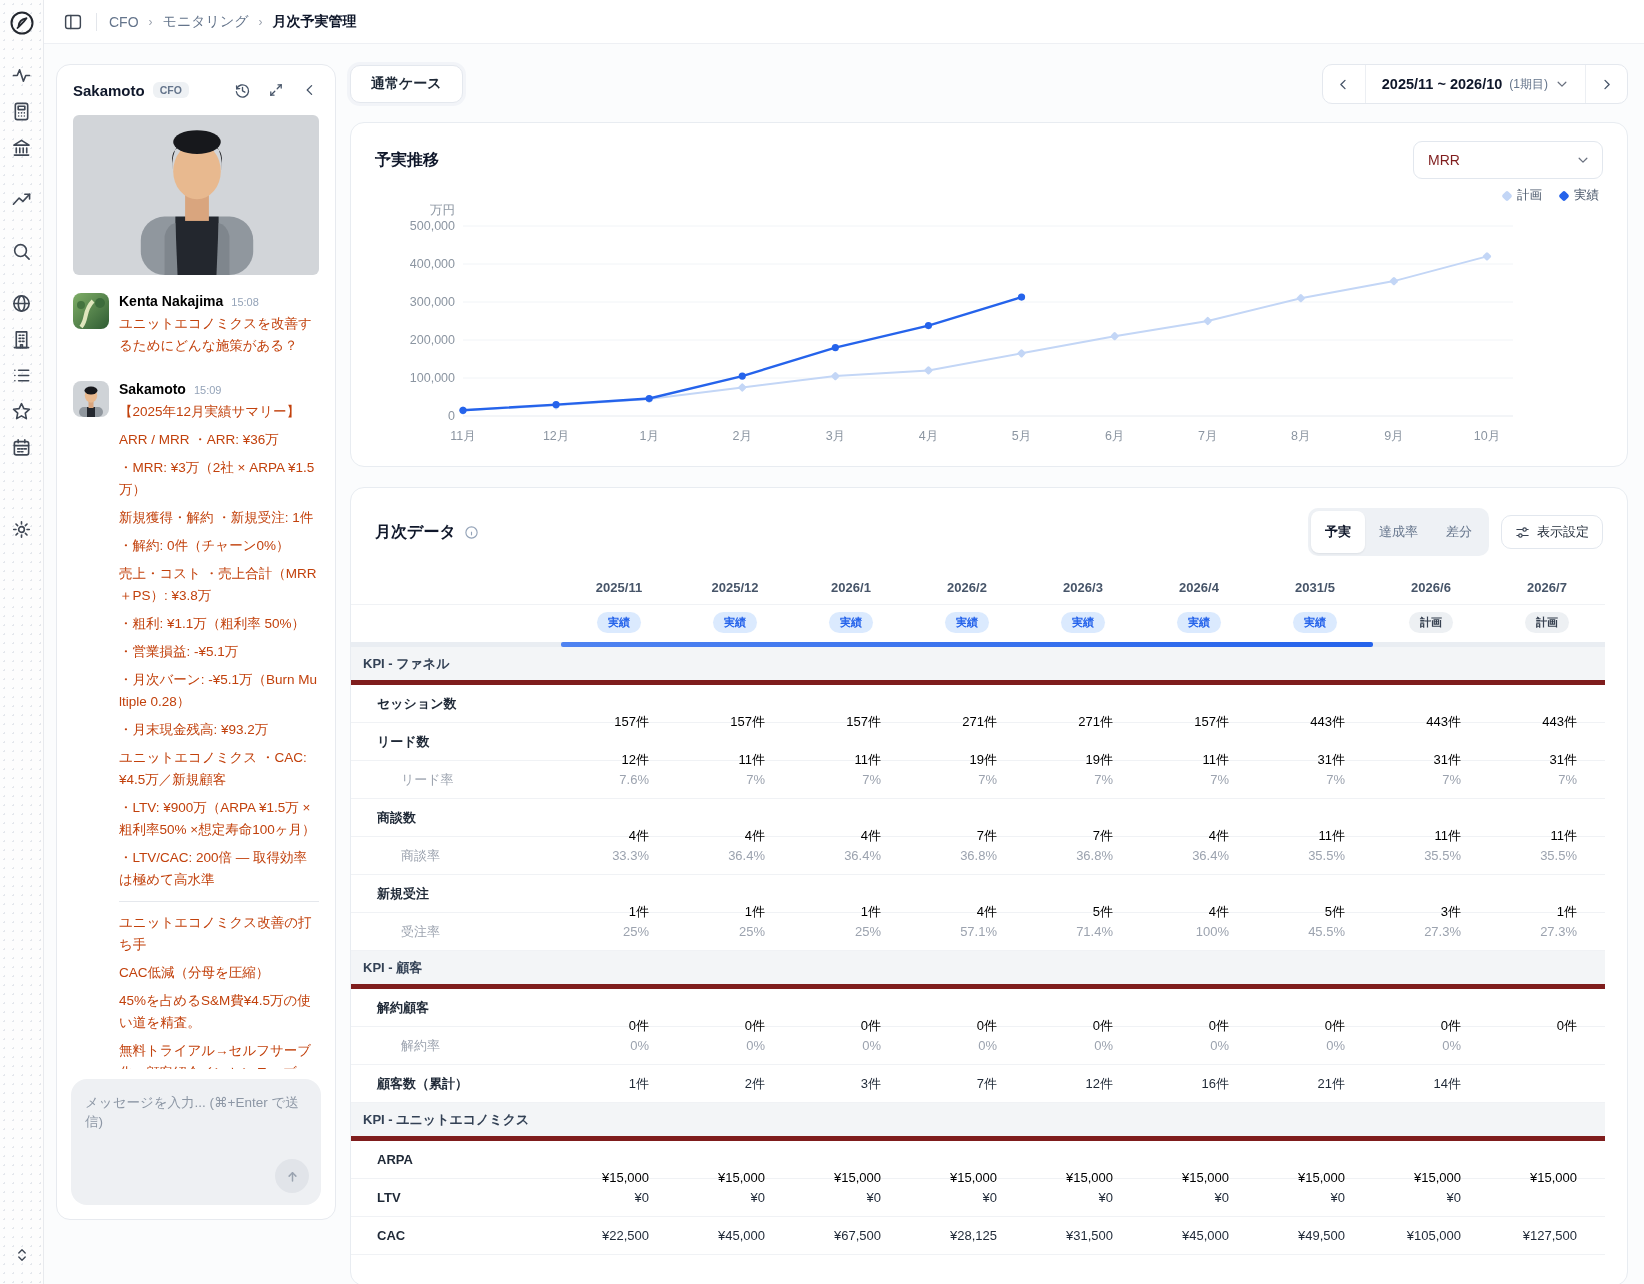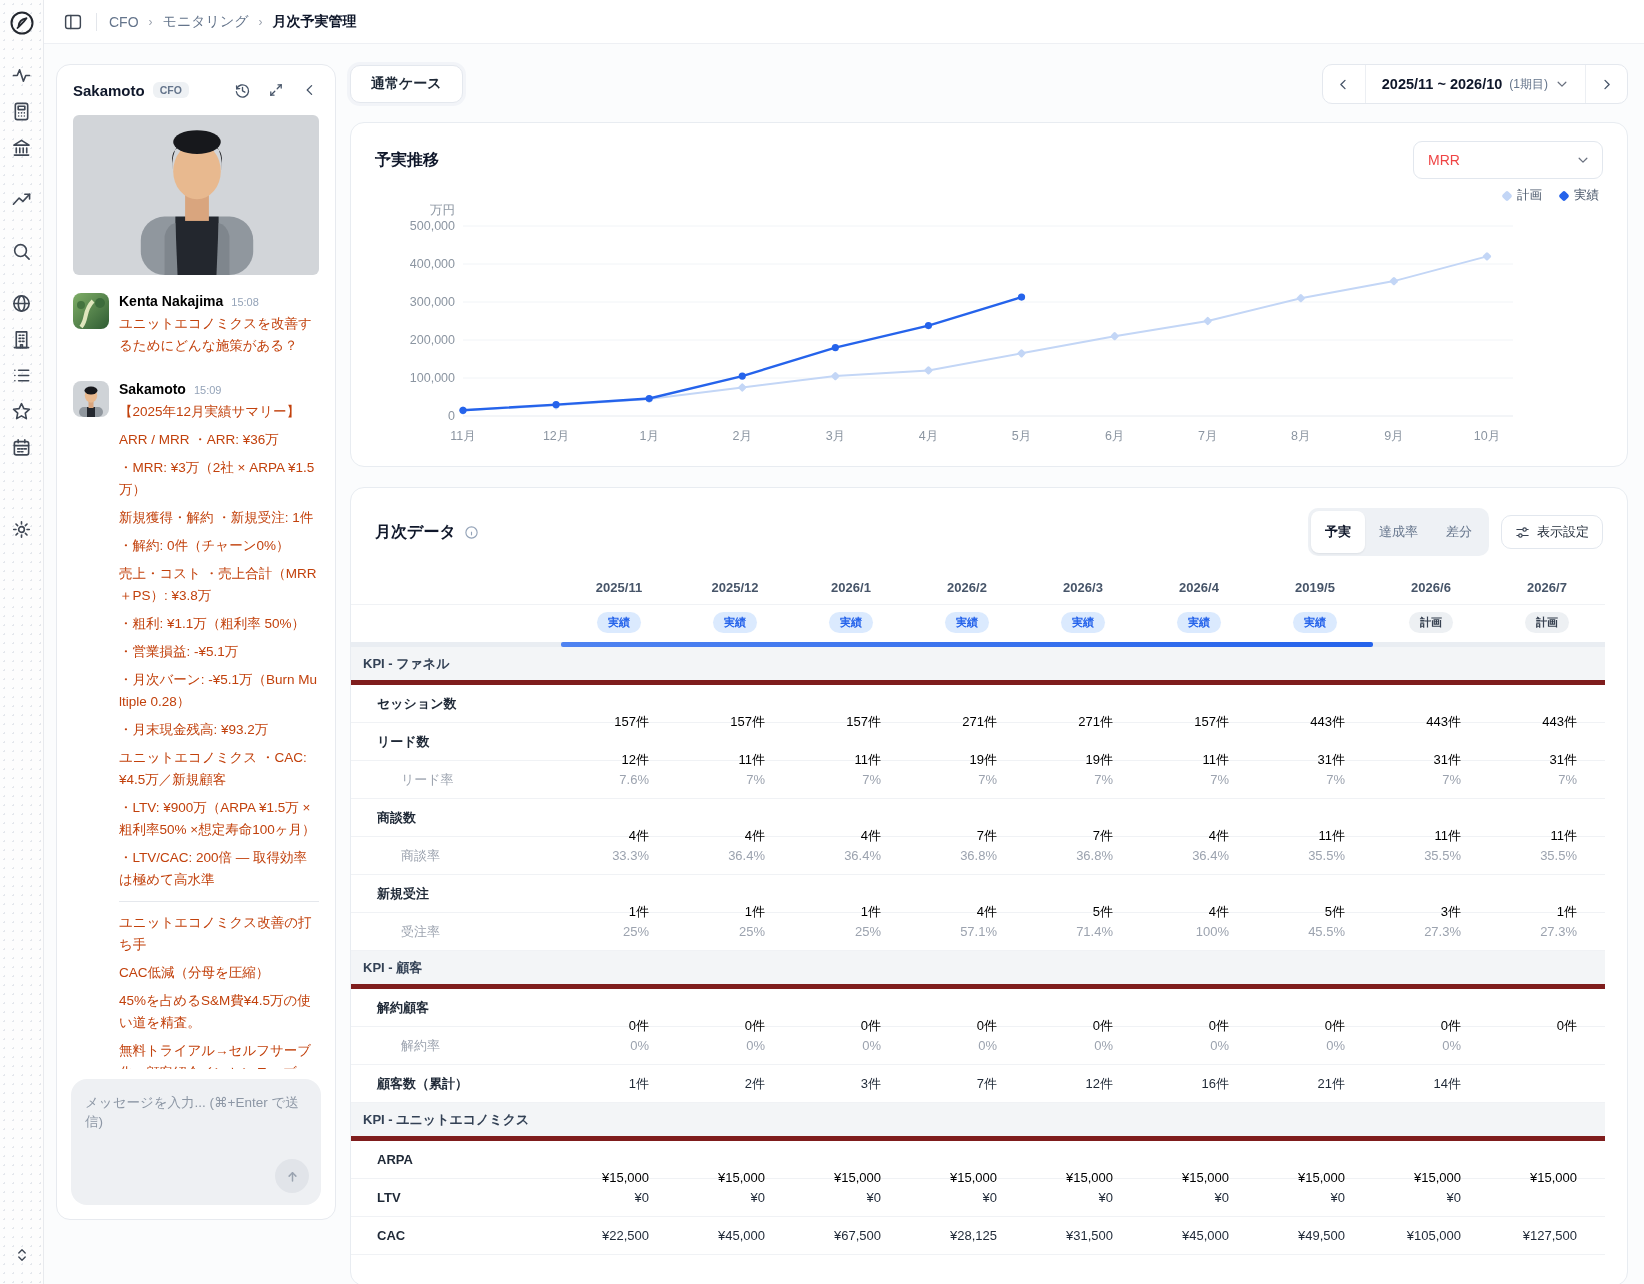--- a/index.html
+++ b/index.html
@@ -80,21 +80,21 @@
   .period .pright { border-left:1px solid #eceff3; }
 
   .card { background:#fff; border:1px solid #e8ecf1; border-radius:14px; }
 
   
   .chart-card { padding:18px 24px 10px; margin-bottom:20px; }
   .chart-top { display:flex; align-items:center; justify-content:space-between; }
   .card-title { font-size:16px; font-weight:700; color:#0f172a; }
   .metric-select { width:190px; height:38px; border:1px solid #e2e7ee; border-radius:9px;
     display:flex; align-items:center; justify-content:space-between; padding:0 12px 0 14px;
-    font-size:14px; font-weight:500; color:#ef4444; cursor:pointer; }
+    font-size:14px; font-weight:500; color:#7f1d1d; cursor:pointer; }
   .metric-select svg { stroke:#6b7280; fill:none; stroke-width:1.8; stroke-linecap:round; stroke-linejoin:round; }
   .legend-row { display:flex; justify-content:flex-end; gap:18px; margin:8px 4px 0; }
   .legend-item { display:flex; align-items:center; gap:6px; font-size:12.5px; color:#475569; cursor:pointer; }
   .legend-marker { width:8px; height:8px; transform:rotate(45deg); border-radius:2px; }
 
   
   .table-card { padding:16px 0 30px; overflow:hidden; }
   .table-top { display:flex; align-items:center; justify-content:space-between; padding:4px 24px 14px; }
   .tt-left { display:flex; align-items:center; gap:8px; }
   .info-ic svg { stroke:#94a3b8; fill:none; stroke-width:1.5; }
@@ -481,21 +481,21 @@
         </div>
         <div class="tbl" id="tbl">
             <div class="t-hrow">
               <div class="t-label-spacer"></div>
               <div class="t-head-cell">2025/11</div>
               <div class="t-head-cell">2025/12</div>
               <div class="t-head-cell">2026/1</div>
               <div class="t-head-cell">2026/2</div>
               <div class="t-head-cell">2026/3</div>
               <div class="t-head-cell">2026/4</div>
-              <div class="t-head-cell">2019/5</div>
+              <div class="t-head-cell">2031/5</div>
               <div class="t-head-cell">2026/6</div>
               <div class="t-head-cell">2026/7</div>
             </div>
             <div class="t-brow">
               <div class="t-label-spacer"></div>
               <div class="t-badge-cell">
                 <span class="pill actual">実績</span>
               </div>
               <div class="t-badge-cell">
                 <span class="pill actual">実績</span>

